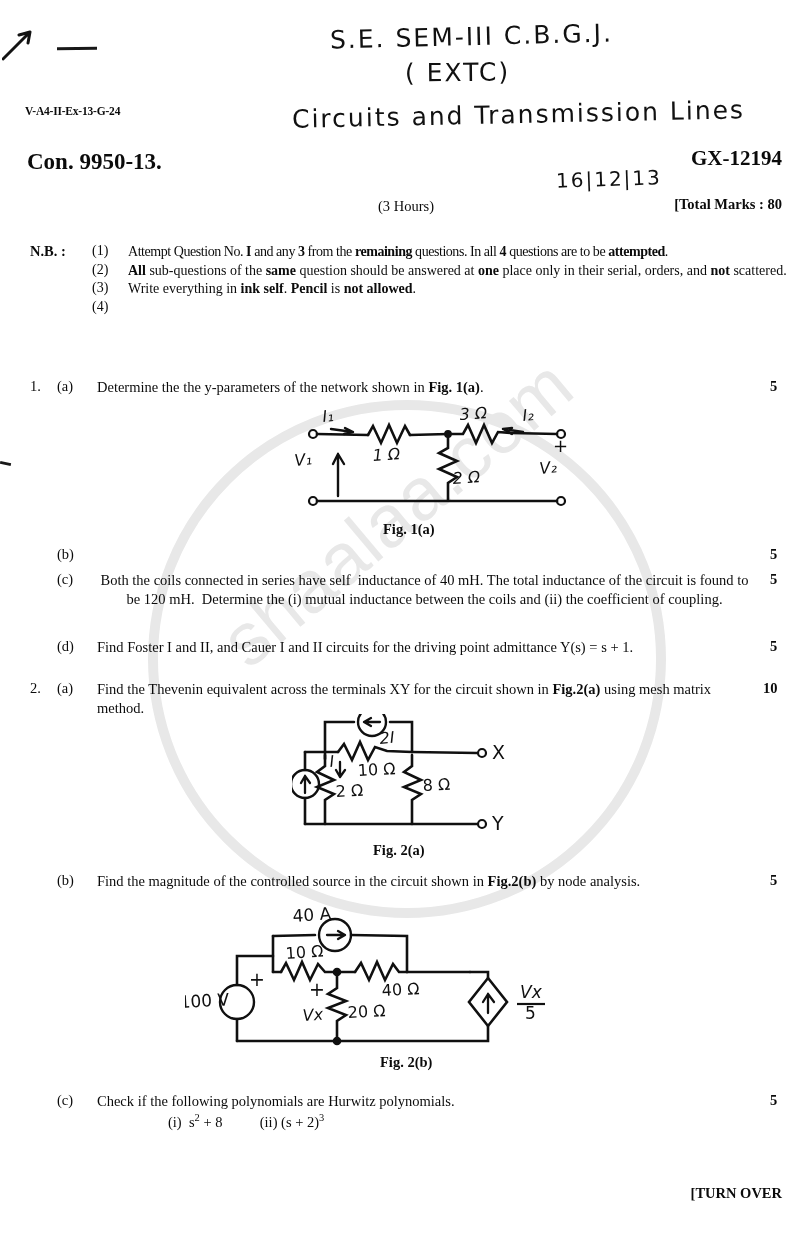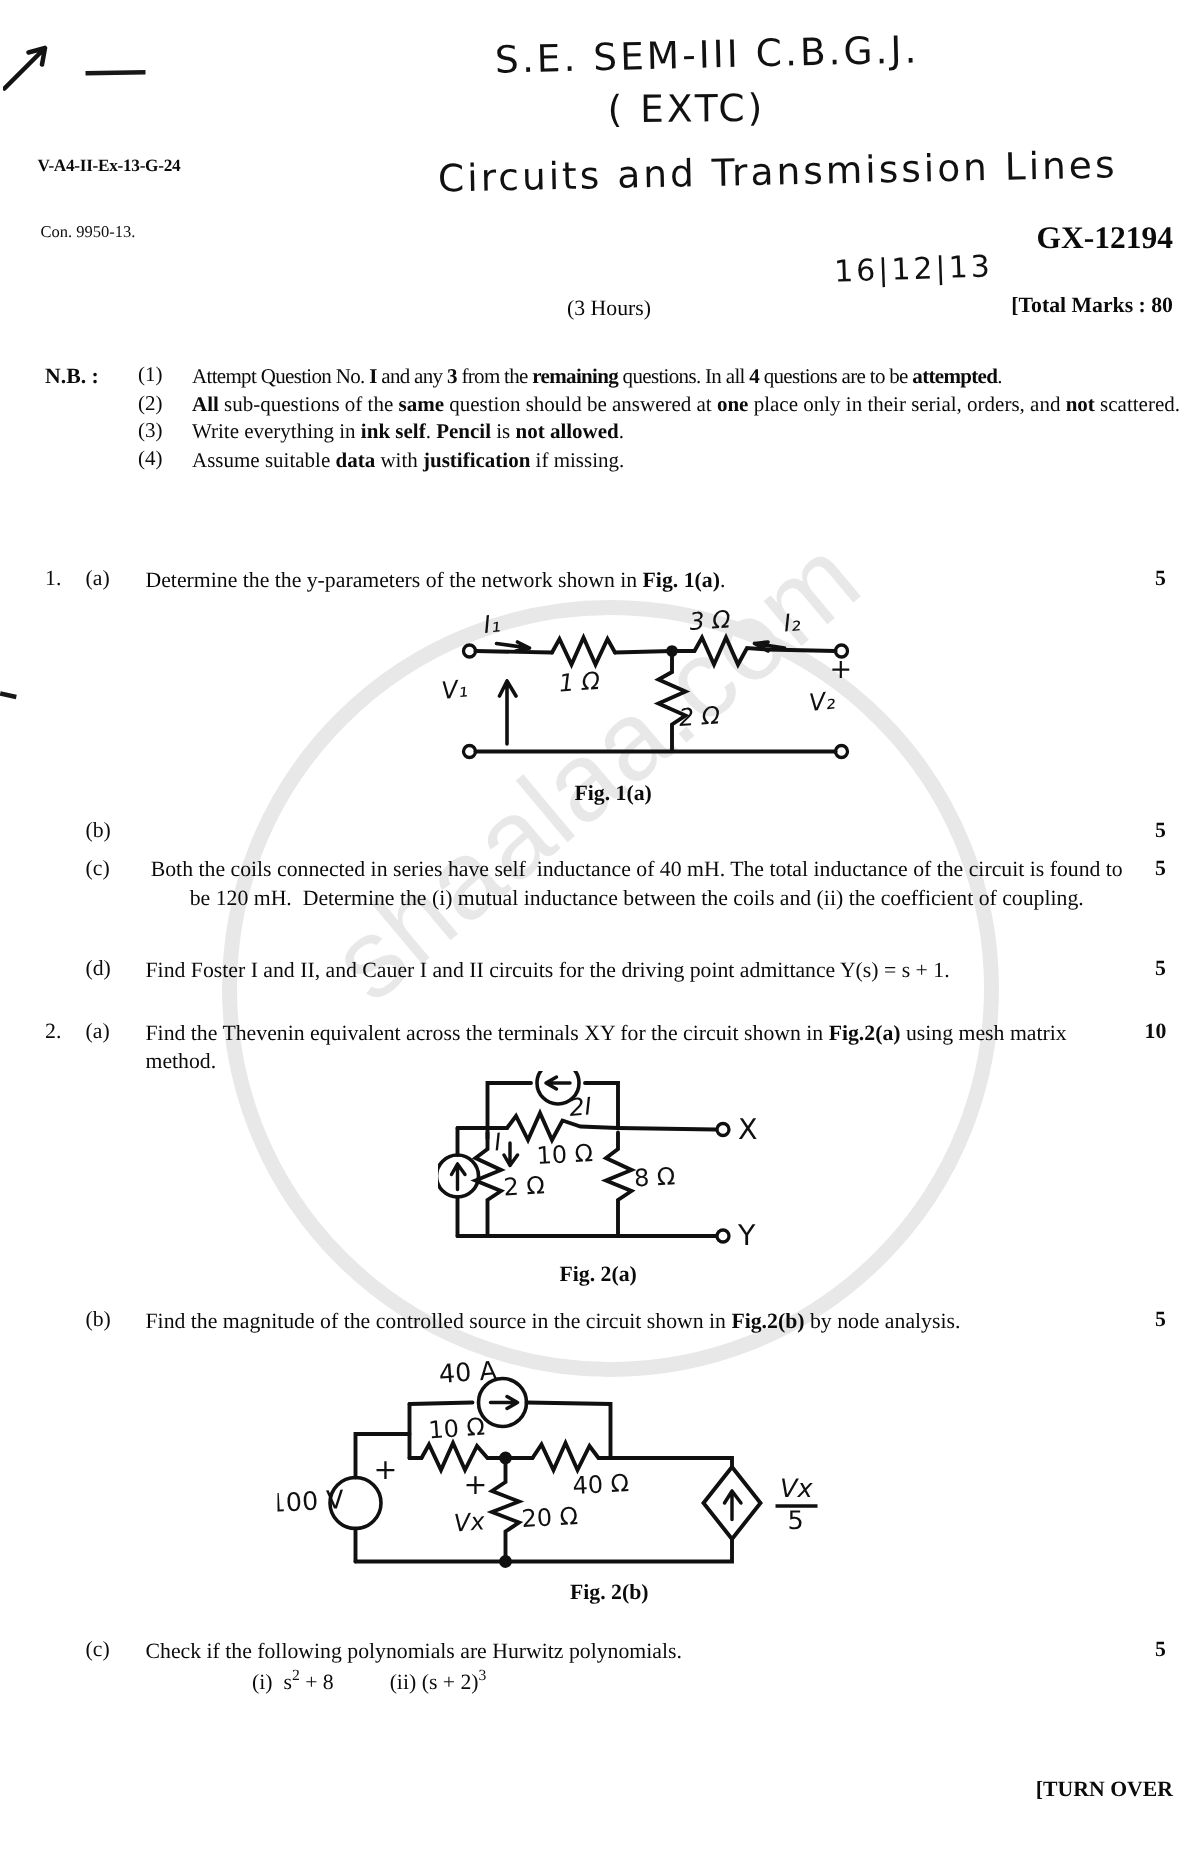--- a/index.html
+++ b/index.html
@@ -64,21 +64,21 @@
   
   .pr { position: absolute; white-space: nowrap; }
 
   #code-stamp {
     left: 25px; top: 74px;
     font-family: "Liberation Serif", serif;
     font-size: 11.5px; font-weight: bold;
     letter-spacing: -0.2px;
     margin-top: 31px;
   }
-  #con-no { left: 27px; top: 149px; font-size: 11px; font-weight: normal; }
+  #con-no { left: 27px; top: 149px; font-size: 23px; font-weight: bold; }
   #paper-code { right: 18px; top: 146px; font-size: 21px; font-weight: bold; }
   #hours { left: 378px; top: 198px; font-size: 14.5px; }
   #total-marks { right: 18px; top: 196px; font-size: 14.5px; font-weight: bold; }
 
   
   #nb-block { position: absolute; left: 30px; top: 243px; width: 760px; }
   .nb-label { position: absolute; left: 0; top: 0; font-size: 14.5px; font-weight: bold; }
   .nb-row { position: relative; display: flex; margin-bottom: 1px; }
   .nb-num { width: 36px; flex: none; font-size: 14px; text-align: left; }
   .nb-text { font-size: 14px; line-height: 17.5px; }
@@ -152,21 +152,20 @@
       <div class="nb-row">
         <div class="nb-num">(2)</div>
         <div class="nb-text" style="width:690px; white-space:normal;"><b>All</b> sub-questions of the <b>same</b> question should be answered at <b>one</b> place only in their serial, orders, and <b>not</b> scattered.</div>
       </div>
       <div class="nb-row">
         <div class="nb-num">(3)</div>
         <div class="nb-text">Write everything in <b>ink self</b>. <b>Pencil</b> is <b>not allowed</b>.</div>
       </div>
       <div class="nb-row">
         <div class="nb-num">(4)</div>
-        <div class="nb-text">Assume suitable <b>data</b> with <b>justification</b> if missing.</div>
       </div>
     </div>
   </div>
 
   <div class="q layer" style="left:30px; top:378px; width:700px;">
     <div class="q-num">1.</div>
     <div class="q-sub">(a)</div>
     <div class="q-body">Determine the the y-parameters of the network shown in <b>Fig. 1(a)</b>.</div>
   </div>
   <div class="marks layer" style="left:770px; top:378px;">5</div>

